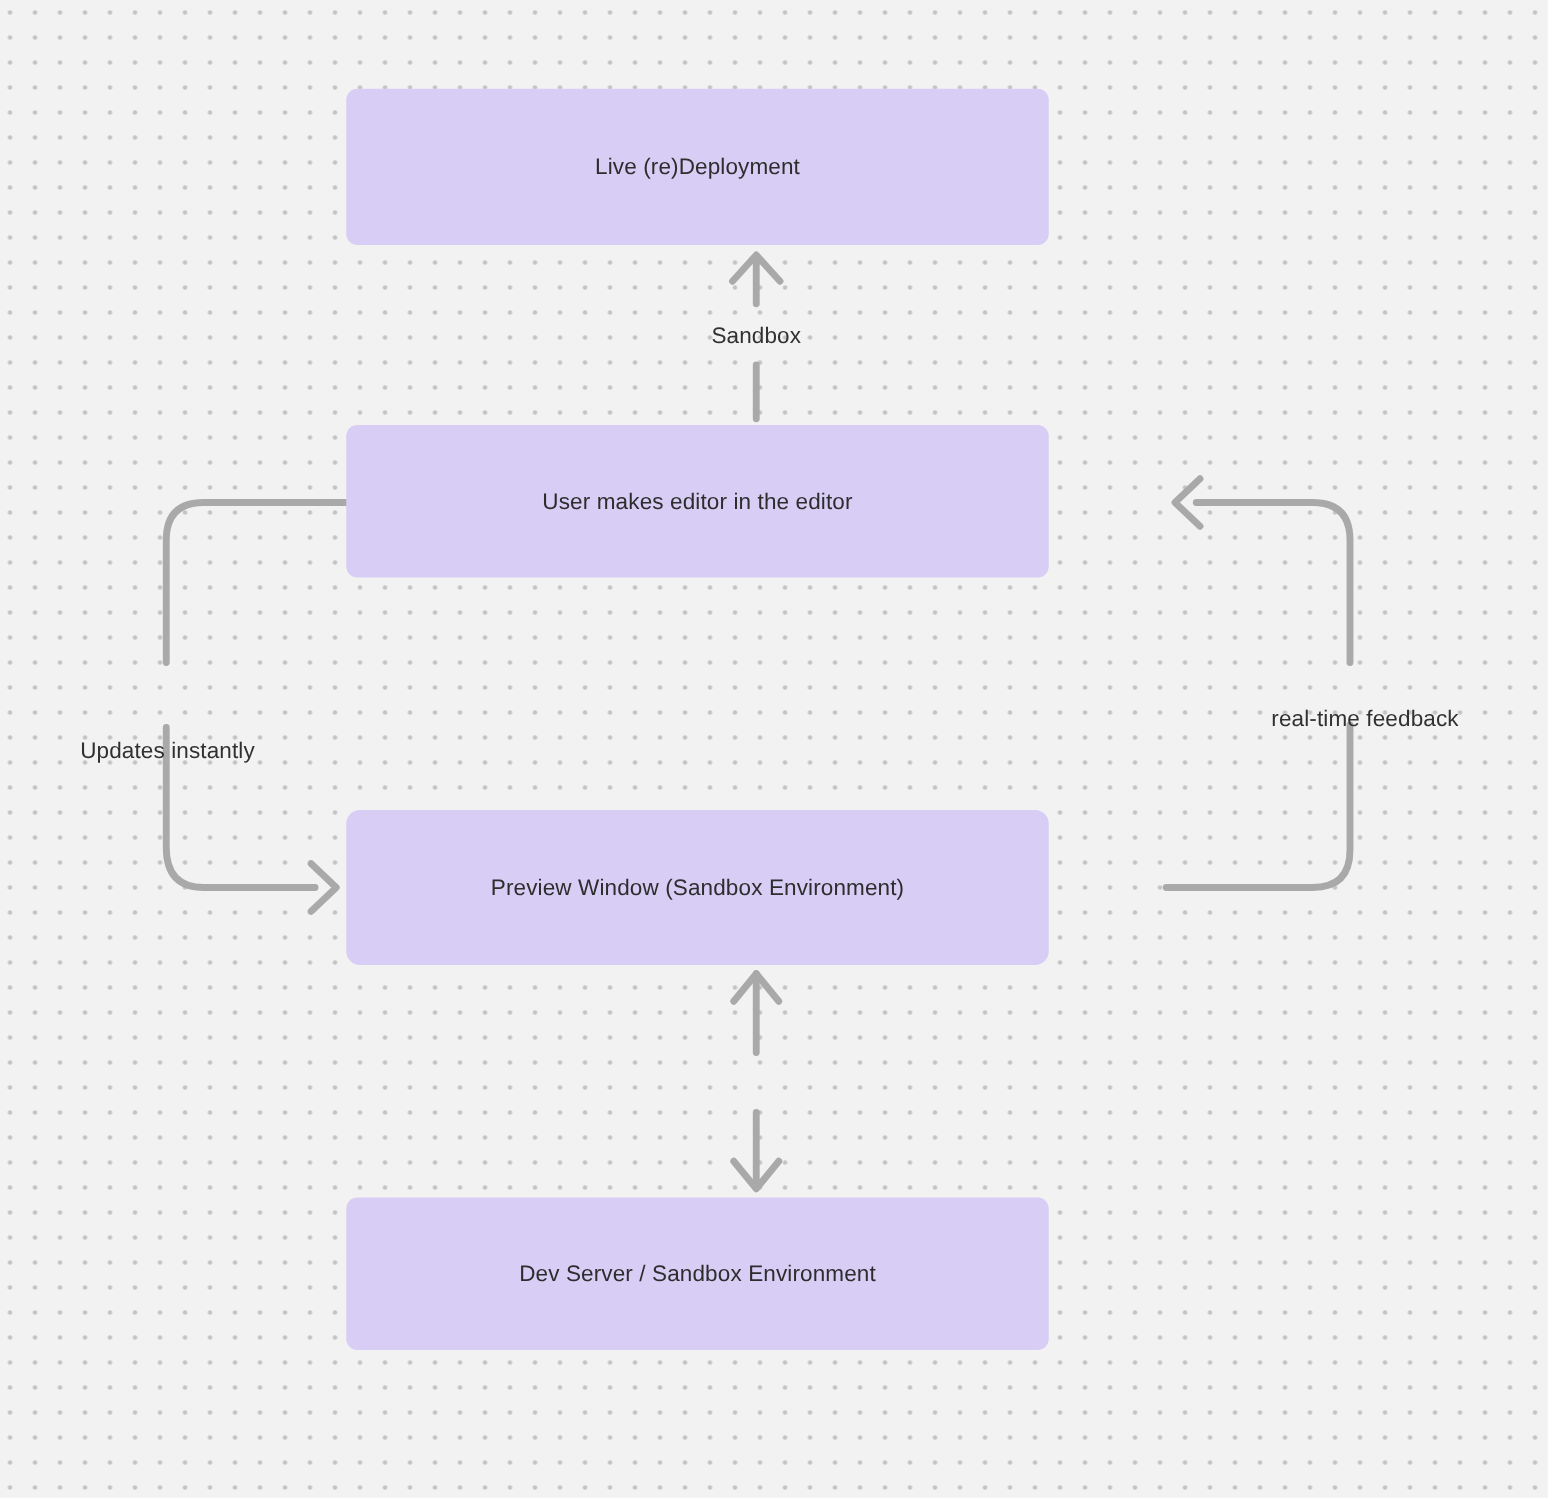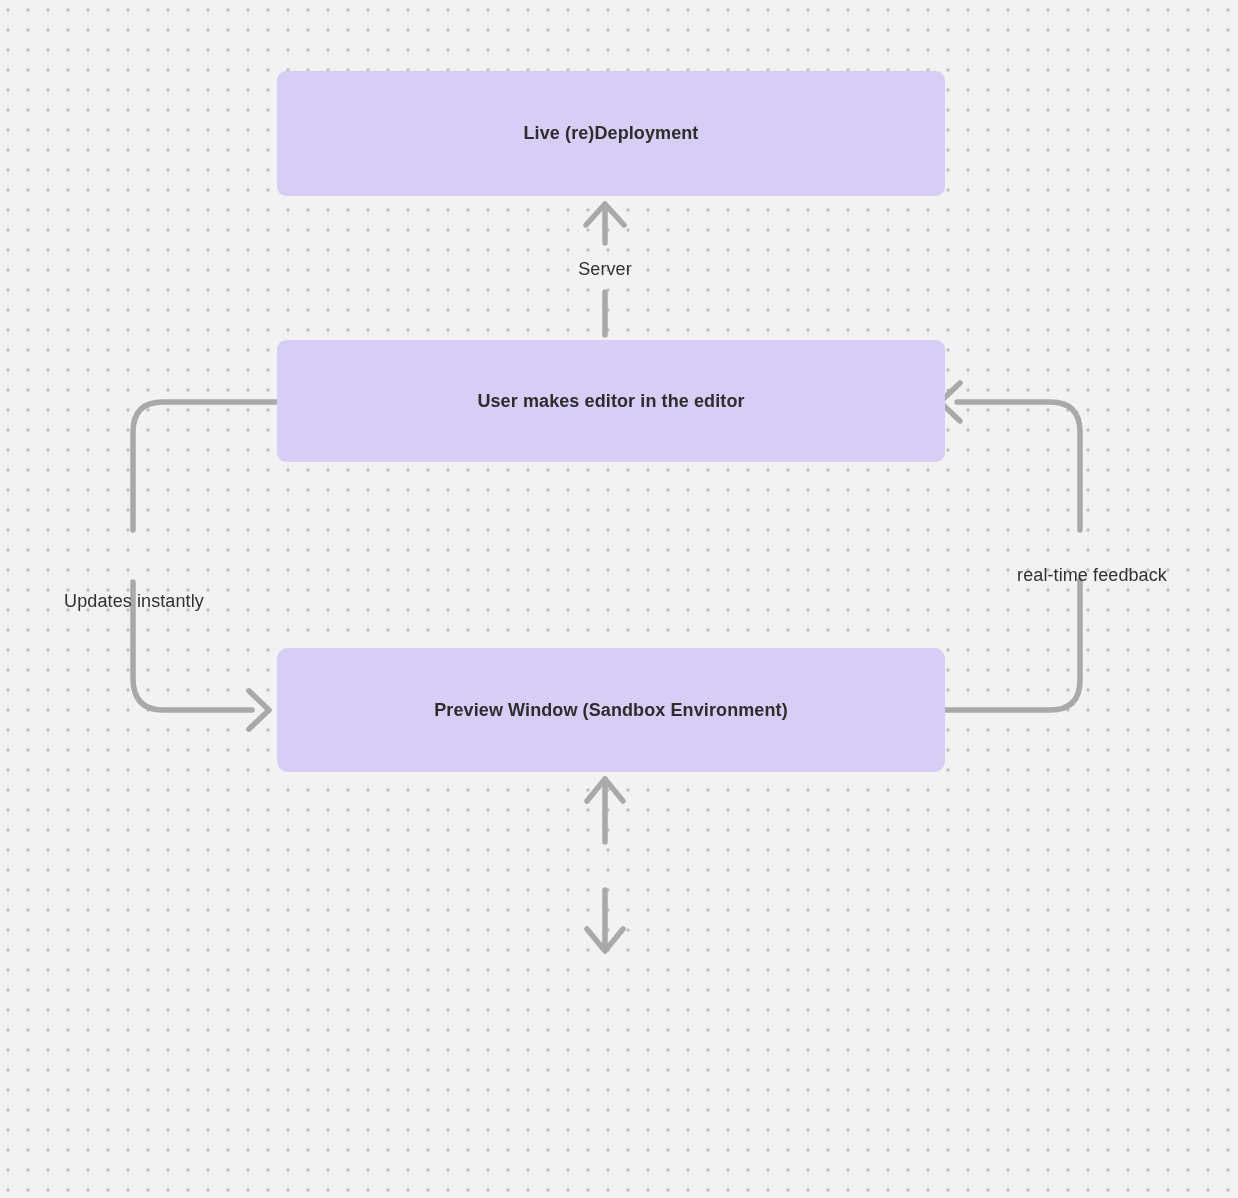--- a/index.html
+++ b/index.html
@@ -15,28 +15,28 @@
     height: 1198px;
     background-color: #f3f2f2;
     background-image: radial-gradient(circle, #c4c2c3 1.3px, rgba(196,194,195,0.35) 1.9px, transparent 2.1px);
     background-size: 20px 20px;
     background-position: -2px 0px;
     overflow: hidden;
   }
   .node {
     position: absolute;
     left: 277px;
-    width: 668px;
+    width: 562px;
     background: #d7cdf5;
     border-radius: 9px;
     display: flex;
     align-items: center;
     justify-content: center;
     font-size: 18px;
-    font-weight: 700;
+    font-weight: 400;
     color: #2d2d2d;
     letter-spacing: 0.1px;
   }
   .node-1 { top: 71px;  height: 125px; }
   .node-2 { top: 340px; height: 122px; }
   .node-3 { top: 648px; height: 124px; border-radius: 11px; }
   .node-4 { top: 958px; height: 122px; }
   .edge-label {
     position: absolute;
     transform: translate(-50%, -50%);
@@ -98,18 +98,21 @@
   </div>
 
   <div class="node node-2">
     <span>User makes editor in the editor</span>
   </div>
 
   <div class="node node-3">
     <span>Preview Window (Sandbox Environment)</span>
   </div>
 
+  <div class="node node-4">
+    <span>Dev Server / Sandbox Environment</span>
+  </div>
 
-  <div class="edge-label" style="left:605px; top:269px;">Server</div>
+  <div class="edge-label" style="left:605px; top:269px;">Sandbox</div>
   <div class="edge-label" style="left:134px; top:557px;margin-top:44px;">Updates instantly</div>
   <div class="edge-label" style="left:1078px; top:575px;margin-left:14px;">real-time feedback</div>
 
 </div>
 
 </body></html>

